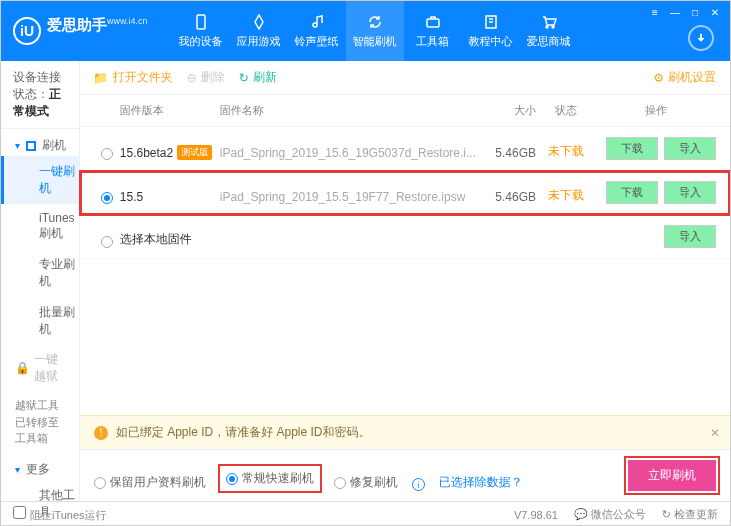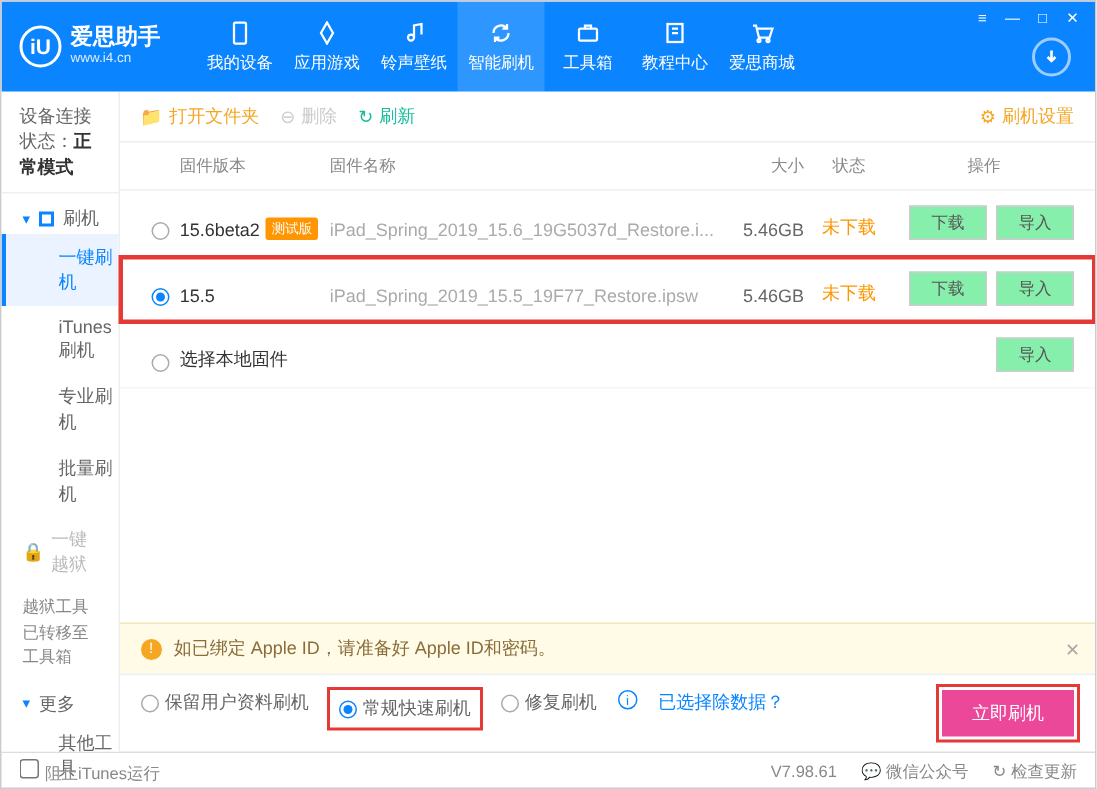--- a/index.html
+++ b/index.html
@@ -1,20 +1,20 @@
 <!DOCTYPE html>
 <html><head>
 <meta charset="utf-8">
 <style>
 *{margin:0;padding:0;box-sizing:border-box;font-family:"Microsoft YaHei","PingFang SC",sans-serif}
 body{width:731px;height:526px;background:#fff;font-size:12px;color:#333;overflow:hidden;border:1px solid #ccc}
 .header{height:60px;background:linear-gradient(#0a84ff,#0a84ff);color:#fff;display:flex;align-items:center;padding:0 12px;position:relative}
 .logo-wrap{display:flex;align-items:flex-start;gap:6px;margin-right:24px}
 .logo-circle{width:28px;height:28px;border:2px solid #fff;border-radius:50%;display:flex;align-items:center;justify-content:center;font-weight:bold;font-size:14px}
-.logo-text{display:flex;flex-direction:column;line-height:1.1}
+.logo-text{display:flex;flex-direction:row;line-height:1.1}
 .logo-text .cn{font-size:15px;font-weight:bold}
 .logo-text .url{font-size:9px;opacity:.85}
 .nav{display:flex;gap:0}
 .nav-item{display:flex;flex-direction:column;align-items:center;justify-content:center;width:58px;height:60px;cursor:pointer}
 .nav-item.active{background:rgba(255,255,255,.15)}
 .nav-item .icon{width:18px;height:18px;margin-bottom:3px;display:flex;align-items:center;justify-content:center}
 .nav-item span{font-size:11px}
 .window-controls{position:absolute;right:6px;top:4px;display:flex;gap:2px}
 .window-controls div{width:18px;height:14px;display:flex;align-items:center;justify-content:center;font-size:10px;cursor:pointer}
 .dl-circle{position:absolute;right:16px;bottom:10px;width:26px;height:26px;border:2px solid rgba(255,255,255,.6);border-radius:50%;display:flex;align-items:center;justify-content:center;cursor:pointer}
@@ -52,21 +52,21 @@
 .row .ver{width:100px;display:flex;align-items:center;gap:4px}
 .tag{background:#ff9500;color:#fff;font-size:9px;padding:1px 4px;border-radius:2px}
 .row .name{flex:1;color:#aaa;overflow:hidden;text-overflow:ellipsis;white-space:nowrap}
 .row .size{width:60px;text-align:right;color:#666}
 .row .state{width:60px;text-align:center;color:#ff9500}
 .row .ops{width:120px;display:flex;gap:6px;justify-content:flex-end}
 .btn{border:1px solid #ccc;background:#86efac;padding:3px 14px;font-size:11px;cursor:pointer;color:#555}
 .warning{margin:auto 0 0 0;background:#fffbe6;border-top:1px solid #f0e6b8;padding:8px 14px;display:flex;align-items:center;gap:8px;color:#8a6d3b;position:relative}
 .warning .excl{width:14px;height:14px;background:#f5a623;border-radius:50%;color:#fff;display:flex;align-items:center;justify-content:center;font-size:10px}
 .warning .close{position:absolute;right:10px;color:#aaa;cursor:pointer}
-.options{padding:10px 14px;display:flex;align-items:flex-start;gap:14px;border-top:1px solid #eee;position:relative}
+.options{padding:10px 14px;display:flex;align-items:flex-end;gap:14px;border-top:1px solid #eee;position:relative}
 .opt{display:flex;align-items:center;gap:4px;color:#666;cursor:pointer}
 .opt .r{width:12px;height:12px;border:1px solid #aaa;border-radius:50%;display:inline-block;position:relative}
 .opt .r.on{border-color:#0a84ff}
 .opt .r.on::after{content:"";position:absolute;inset:2px;background:#0a84ff;border-radius:50%}
 .opt.hl{outline:2px solid #e53935;padding:4px 6px}
 .info-i{width:13px;height:13px;border:1px solid #0a84ff;border-radius:50%;color:#0a84ff;display:inline-flex;align-items:center;justify-content:center;font-size:9px}
 .link{color:#0a84ff;cursor:pointer}
 .primary-btn{background:#ec4899;color:#fff;padding:7px 20px;cursor:pointer;outline:2px solid #e53935;outline-offset:2px;border:none;font-size:12px;margin-left:auto}
 .footer{height:26px;border-top:1px solid #ddd;display:flex;align-items:center;padding:0 12px;gap:16px;color:#888;font-size:11px}
 .footer input{margin-right:4px}

